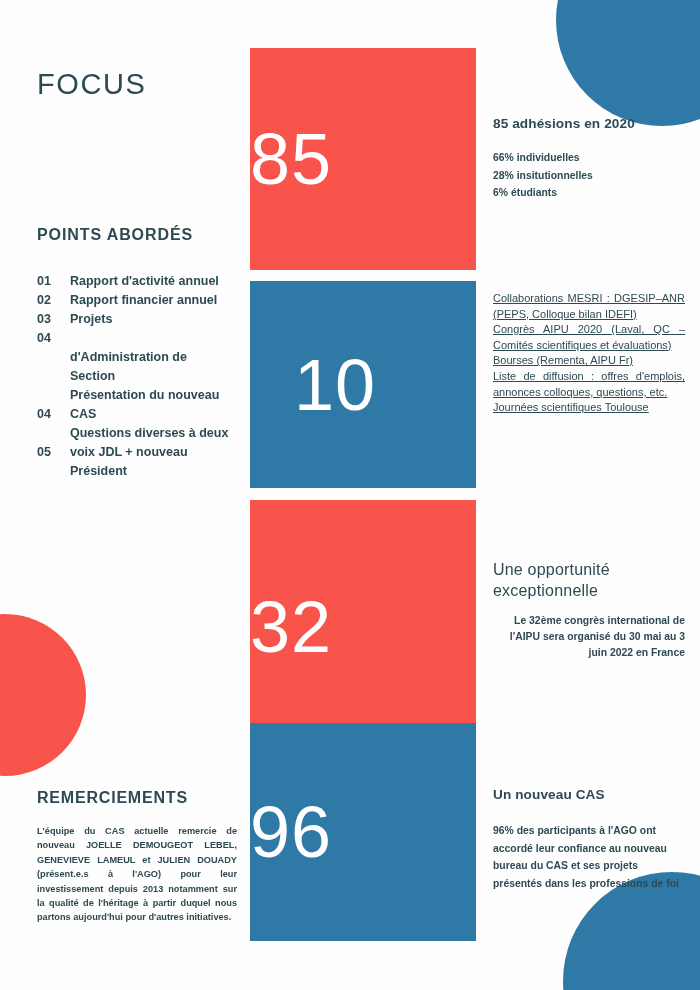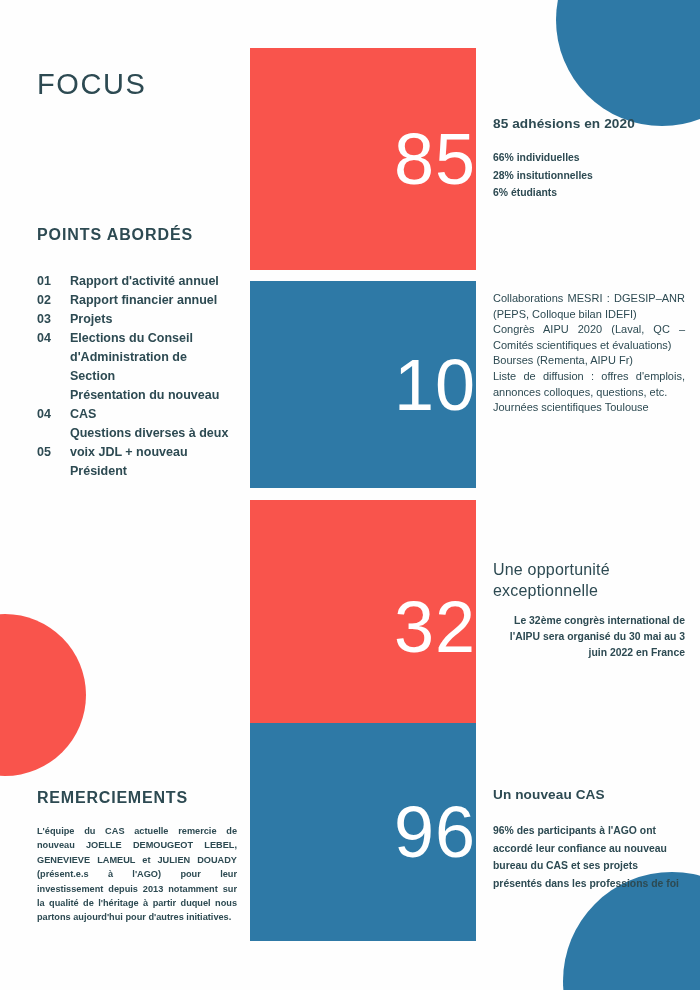--- a/index.html
+++ b/index.html
@@ -15,21 +15,21 @@
   
   .circle { position:absolute; border-radius:50%; }
   #circle-top-right   { width:212px; height:212px; left:556px;  top:-86px;  background:#2E79A6; }
   #circle-bottom-left { width:162px; height:162px; left:-76px;  top:614px;  background:#F9544C; }
   #circle-bottom-right{ width:218px; height:218px; left:563px;  top:872px;  background:#2E79A6; }
 
   
   .num-block {
     position:absolute;
     left:250px; width:226px;
-    display:flex; align-items:center; justify-content:flex-end;
+    display:flex; align-items:center; justify-content:flex-start;
   }
   .num-block .num {
     font-size:72px;
     font-weight:300;
     color:#FFFFFF;
     letter-spacing:1px;
     line-height:1;
   }
   #block-85 { top:48px;  height:222px; background:#F9544C; }
   #block-10 { top:281px; height:207px; background:#2E79A6;padding-left:44px; }
@@ -76,21 +76,21 @@
     line-height:17px; letter-spacing:0.1px;
   }
   .right-block .r-title.light {
     font-weight:400; font-size:16px; line-height:21px; letter-spacing:0.2px;
   }
   .right-block .r-body {
     font-size:10.4px; font-weight:bold; line-height:16px;
     color:#2D4A52;
   }
   .right-block .r-body.regular {
-    font-weight:400; font-size:11px; line-height:15.6px; text-align:justify;
+    font-weight:400; font-size:11px; line-height:15.6px; text-align:justify;text-decoration:underline;
   }
   .right-block .r-body .ln { display:block; }
 
   #right-85  { top:115px; }
   #right-85 .r-body { margin-top:17px; line-height:17.5px; }
   #right-10  { top:288px; }
   #right-10 .r-body { margin-top:3px; }
   #right-32  { top:559px; }
   #right-32 .r-body { margin-top:12px;text-align:right; }
   #right-96  { top:786px; }
@@ -115,21 +115,20 @@
   <div class="row">
     <span class="idx">02</span>
     <span class="lbl">Rapport financier annuel</span>
   </div>
   <div class="row">
     <span class="idx">03</span>
     <span class="lbl">Projets</span>
   </div>
   <div class="row">
     <span class="idx">04</span>
-    <span class="lbl">Elections du Conseil</span>
   </div>
   <div class="row">
     <span class="idx"></span>
     <span class="lbl">d'Administration de</span>
   </div>
   <div class="row">
     <span class="idx"></span>
     <span class="lbl">Section</span>
   </div>
   <div class="row">

